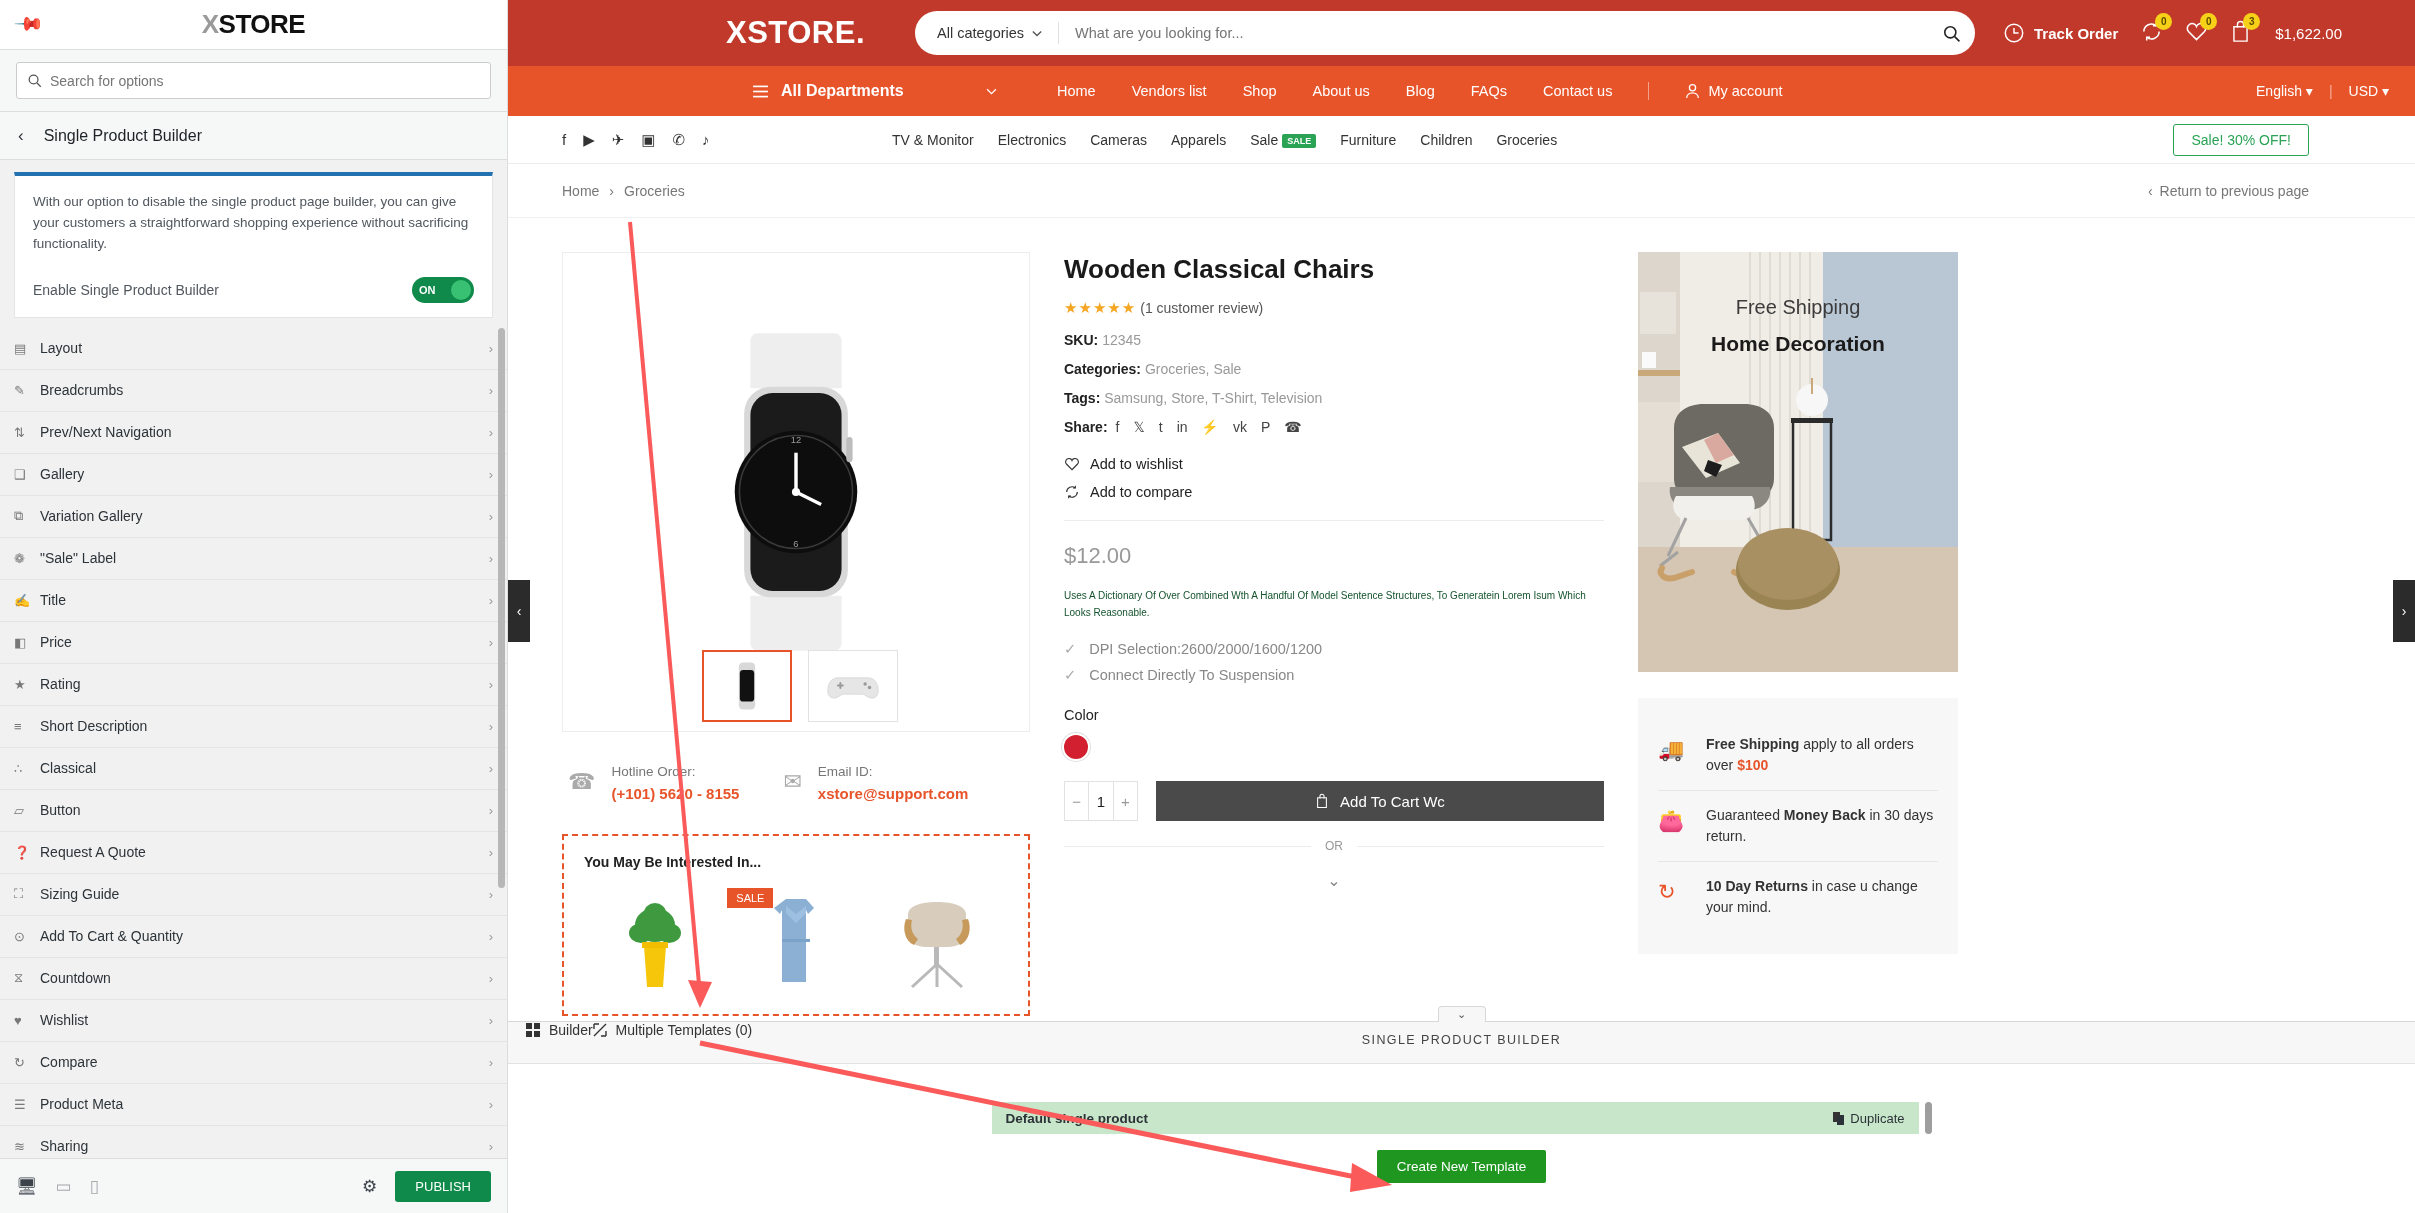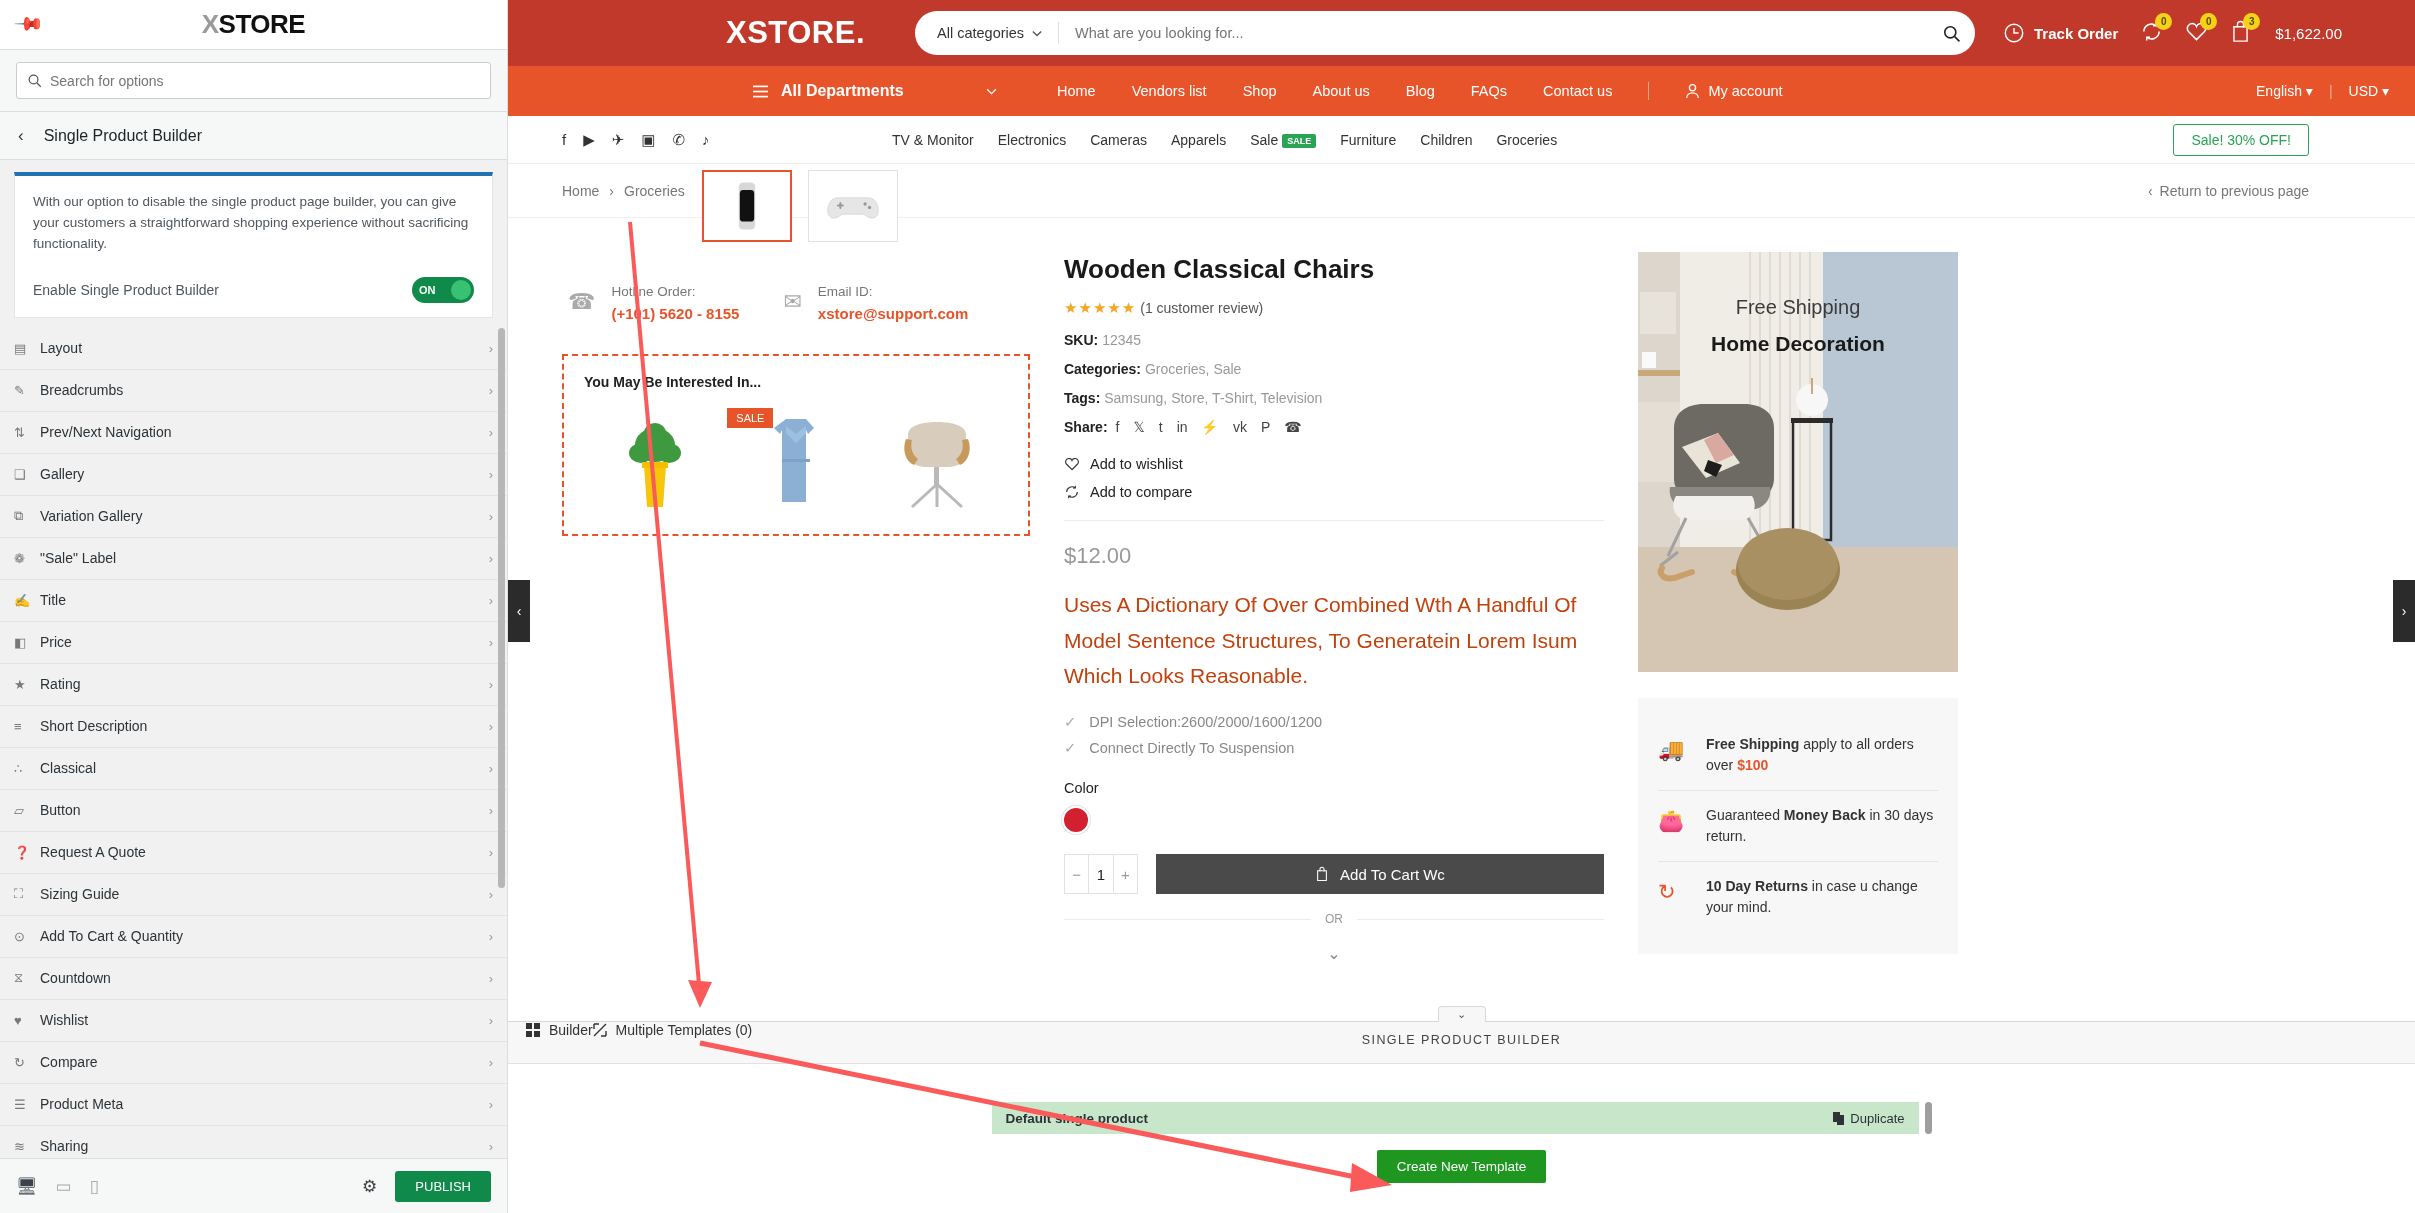--- a/index.html
+++ b/index.html
@@ -147,21 +147,21 @@
   .p-rev { font-size:14px; color:#555; }
   .p-meta { margin-top:16px; font-size:14px; color:#222; line-height:1; }
   .p-meta div { margin-bottom:15px; }
   .p-meta .g { color:#999; font-weight:normal; }
   .p-meta b { font-weight:bold; }
   .share-ico { display:inline-flex; gap:14px; margin-left:8px; color:#444; font-size:14px; }
   .p-act { margin-top:22px; font-size:14.5px; color:#222; }
   .p-act div { display:flex; align-items:center; gap:10px; margin-bottom:12px; }
   .hr { height:1px; background:#ececec; margin:20px 0 22px 0; }
   .p-price { font-size:22px; color:#999; }
-  .p-desc { margin-top:18px; font-size:21px; color:#c2410c; line-height:1.7; }
+  .p-desc { margin-top:18px; font-size:10px; color:#14532d; line-height:1.7; }
   .p-feat { margin-top:20px; font-size:14.5px; color:#888; }
   .p-feat div { display:flex; gap:13px; margin-bottom:10px; align-items:center; }
   .p-feat .chk { color:#aaa; }
   .p-color-l { margin-top:24px; font-size:14.5px; color:#222; }
   .swatch { width:24px; height:24px; border-radius:50%; background:#d32030;
             margin-top:12px; box-shadow:0 0 0 2px #fff, 0 0 0 3px #e0e0e0; }
   .buyrow { display:flex; margin-top:22px; gap:18px; align-items:stretch; }
   .qty { display:flex; border:1px solid #e2e2e2; width:74px; height:40px; }
   .qty div { flex:1; display:flex; align-items:center; justify-content:center;
              font-size:15px; color:#999; }
@@ -498,20 +498,36 @@
     </div>
     <div class="bc-ret">
       <span>‹</span>
       <span>Return to previous page</span>
     </div>
   </div>
 
   <div class="main">
 
     <div class="col-gal">
+      <div class="gal-main">
+        <svg width="190" height="330" viewBox="0 0 120 210">
+          <path d="M36 4h48c3 0 5 2 5 5v30H31V9c0-3 2-5 5-5z" fill="#eeeeee"></path>
+          <path d="M36 206h48c3 0 5-2 5-5v-30H31v30c0 3 2 5 5 5z" fill="#eeeeee"></path>
+          <rect x="27" y="38" width="66" height="134" rx="17" fill="#d8d8d8"></rect>
+          <rect x="31" y="42" width="58" height="126" rx="14" fill="#1b1b1b"></rect>
+          <circle cx="60" cy="105" r="39" fill="#0d0d0d"></circle>
+          <circle cx="60" cy="105" r="36" fill="none" stroke="#3a3a3a" stroke-width="1"></circle>
+          <line x1="60" y1="105" x2="60" y2="80" stroke="#fff" stroke-width="2.2"></line>
+          <line x1="60" y1="105" x2="76" y2="113" stroke="#fff" stroke-width="2.2"></line>
+          <circle cx="60" cy="105" r="2.6" fill="#fff"></circle>
+          <text x="60" y="74" font-size="6" fill="#9a9a9a" text-anchor="middle" font-family="Liberation Sans">12</text>
+          <text x="60" y="140" font-size="6" fill="#9a9a9a" text-anchor="middle" font-family="Liberation Sans">6</text>
+          <rect x="92" y="70" width="4" height="16" rx="2" fill="#bdbdbd"></rect>
+        </svg>
+      </div>
       <div class="thumbs">
         <div class="thumb active">
           <svg width="30" height="52" viewBox="0 0 120 210">
             <rect x="27" y="10" width="66" height="190" rx="17" fill="#d8d8d8"></rect>
             <rect x="31" y="40" width="58" height="128" rx="14" fill="#111"></rect>
           </svg>
         </div>
         <div class="thumb">
           <svg width="54" height="34" viewBox="0 0 110 70">
             <path d="M24 18h62c13 0 20 11 21 24 1 12-5 18-13 18-9 0-13-8-20-8H36c-7 0-11 8-20 8-8 0-14-6-13-18C4 29 11 18 24 18z" fill="#e6e6e6" stroke="#c4c4c4"></path>

